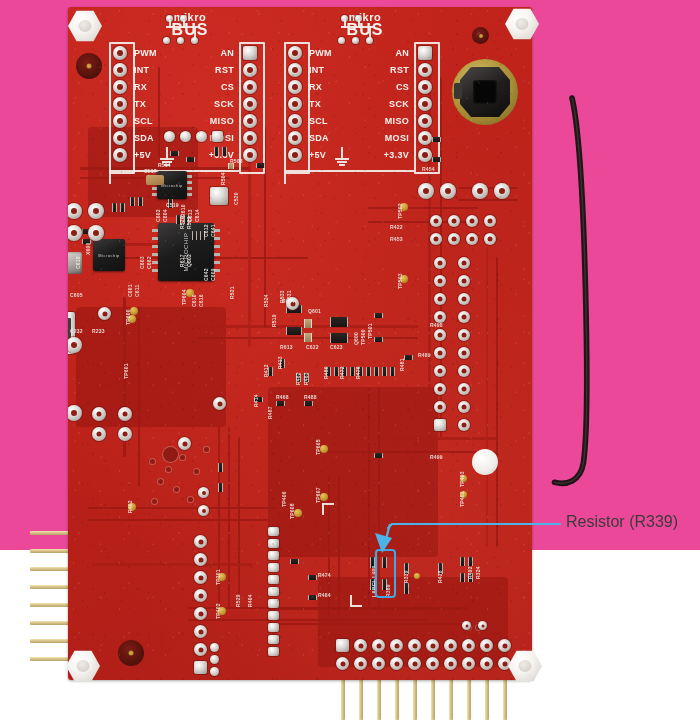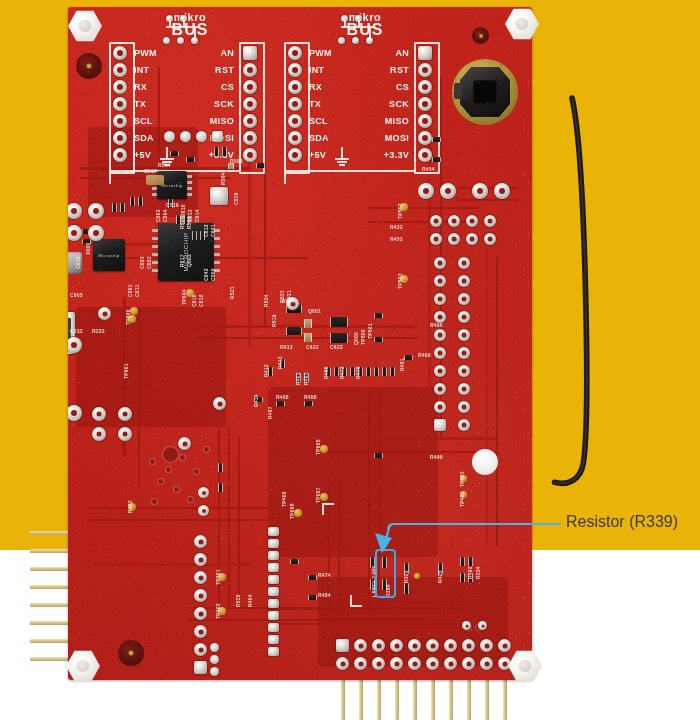--- a/index.html
+++ b/index.html
@@ -1,19 +1,19 @@
 <!DOCTYPE html>
 <html><head>
 <meta charset="utf-8">
 <title>PCB Annotated Photo</title>
 <style>
   html,body{margin:0;padding:0;background:#ffffff;}
   body{width:700px;height:723px;overflow:hidden;
        font-family:"Liberation Sans",sans-serif;}
-  #stage{position:relative;width:700px;height:550px;background:#eab308;}
+  #stage{position:relative;width:700px;height:550px;background:#ec4899;}
 
   
   .pin-left{position:absolute;height:4px;
     background:linear-gradient(180deg,#f2e4b4 0%,#d8c489 45%,#b9a066 100%);
     border-radius:1px;}
   .pin-bottom{position:absolute;width:4px;
     background:linear-gradient(90deg,#f2e4b4 0%,#d8c489 45%,#b9a066 100%);
     border-radius:1px;}
 
   

